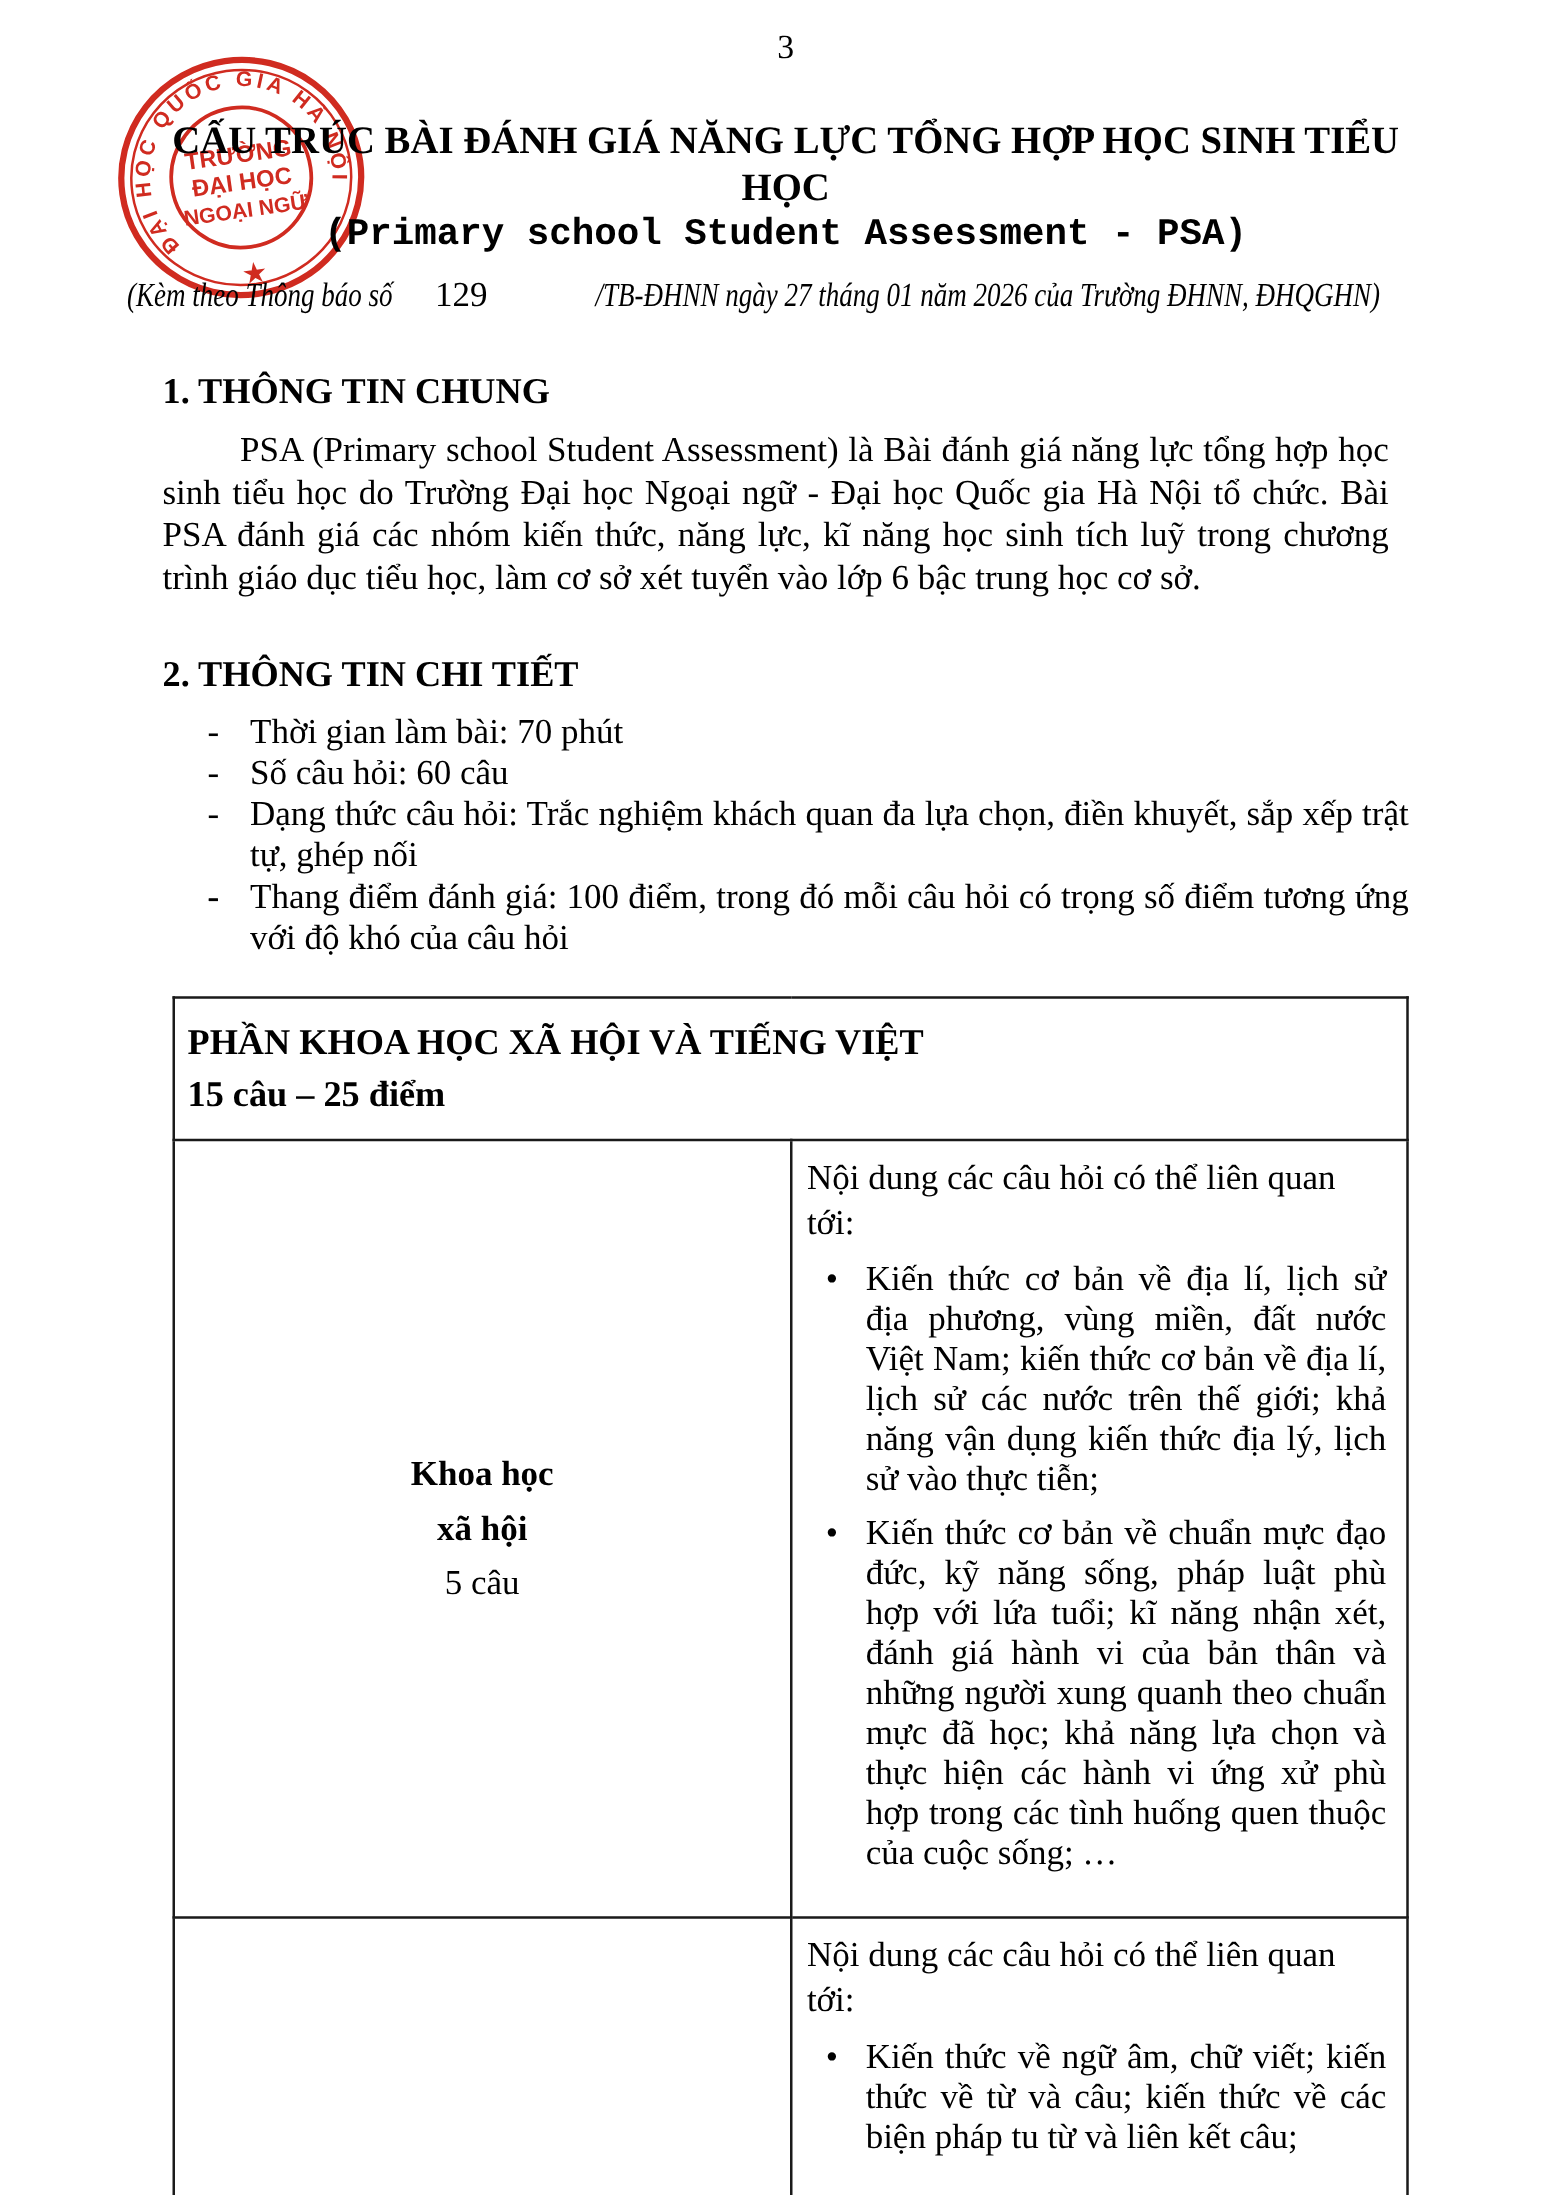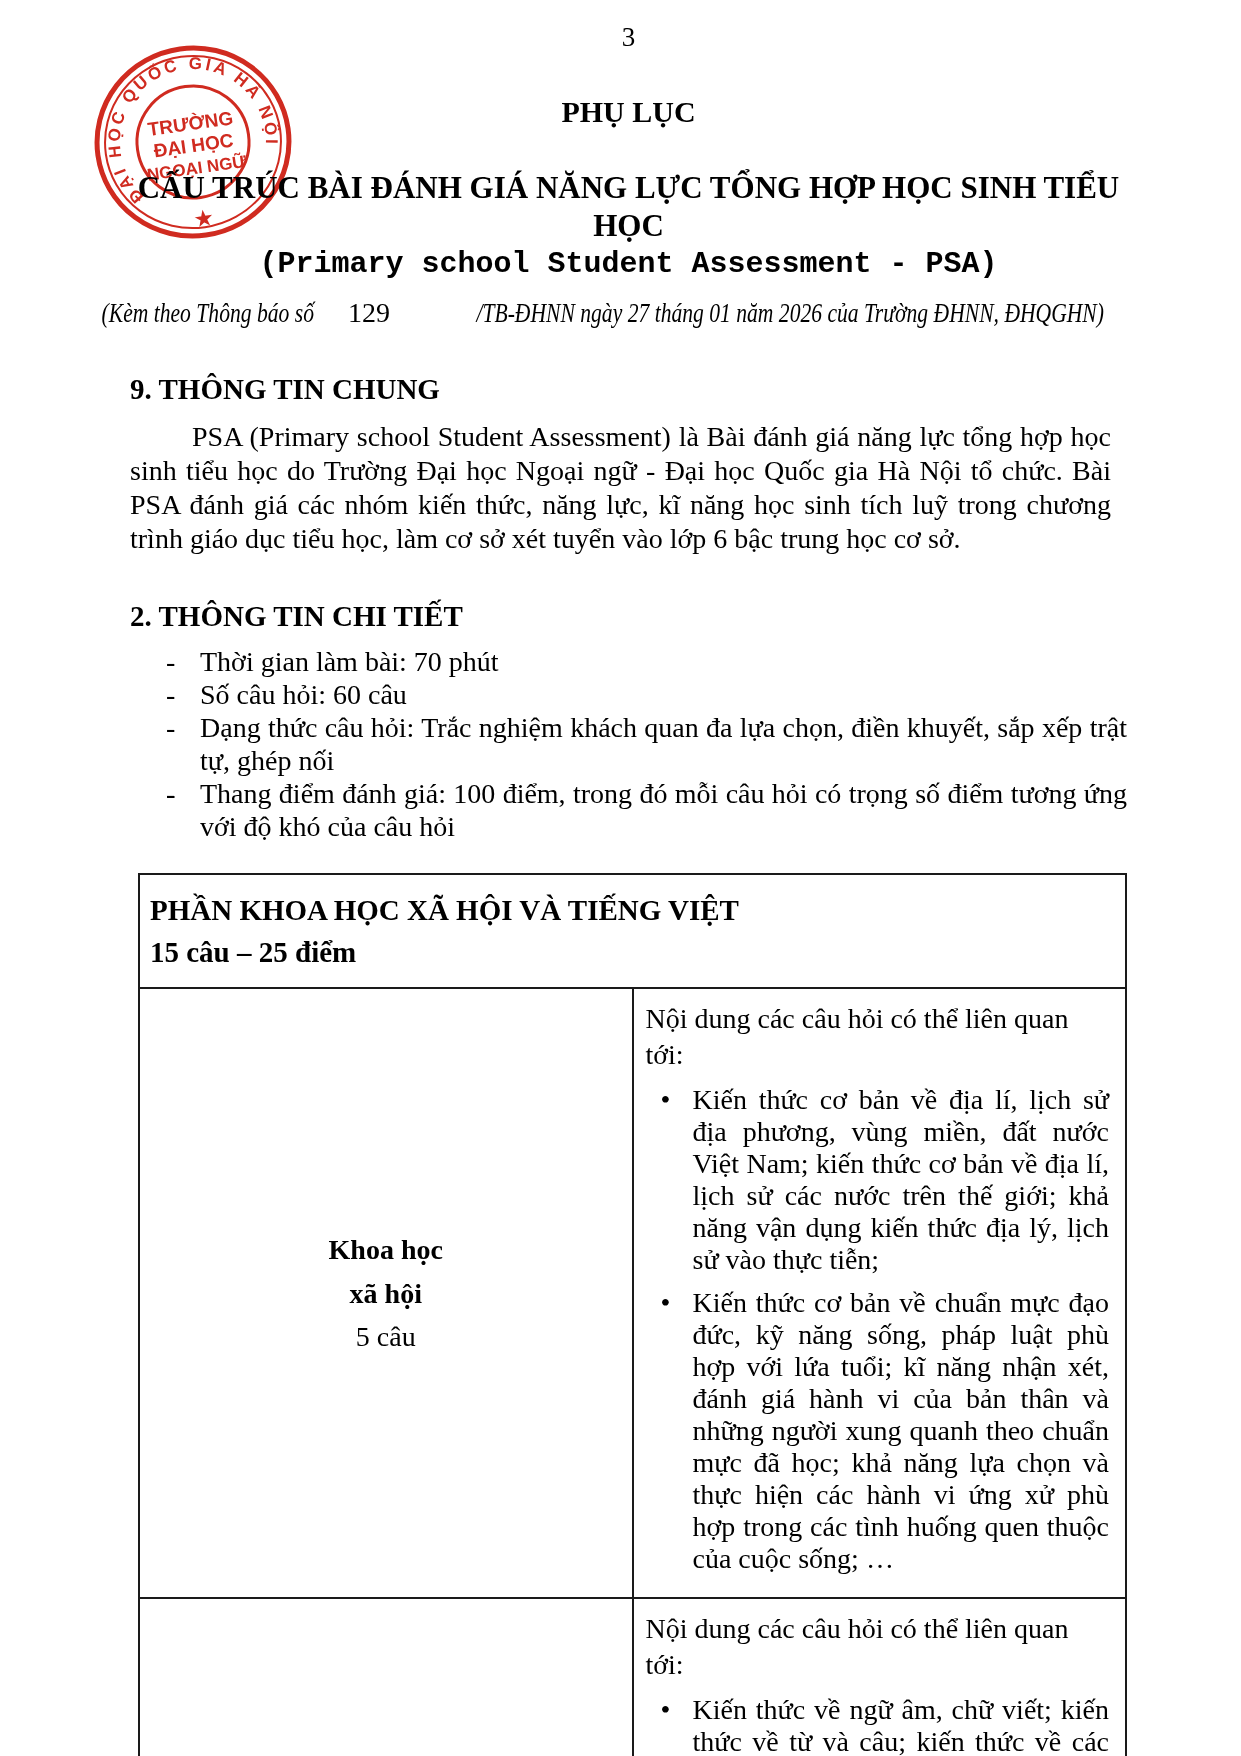--- a/index.html
+++ b/index.html
@@ -31,21 +31,21 @@
   ul.dash-list .dash { position:absolute; left:36px; }
 
   table.assess { margin-top:30px; margin-left:8px; width:989px; border-collapse:collapse; font-size:28px; table-layout:fixed; }
   table.assess td { border:2px solid #1a1a1a; }
   td.thead { height:100px; text-align:left; font-weight:bold; vertical-align:middle; padding:6px 10px; }
   .thead-title { font-size:29px; line-height:42px; }
   .thead-score { font-size:29px; line-height:42px; }
   td.label-cell { width:170px; text-align:center; vertical-align:middle; padding:4px; }
   .label-bold { font-weight:bold; line-height:44px; }
   .label-count { line-height:42px; }
-  td.content-cell { vertical-align:top; padding:12px 16px 22px 12px; }
+  td.content-cell { vertical-align:top; padding:12px 16px 34px 12px; }
   .cell-intro { line-height:36px; }
   ul.dot-list { margin:4px 0 0 0; padding:0; list-style:none; }
   ul.dot-list li { position:relative; padding-left:47px; margin-top:11px; line-height:32px; text-align:justify; }
   ul.dot-list .dot { position:absolute; left:15px; }
   tr.row-1 td { height:331px; }
   tr.row-2 td { height:256px; }
 
   .stamp {
     position:absolute; left:93px; top:42px; z-index:0;
     width:200px; height:200px;
@@ -71,32 +71,31 @@
     <text x="100" y="88" text-anchor="middle" font-size="19" fill="#d02b20">TRƯỜNG</text>
     <text x="100" y="110" text-anchor="middle" font-size="19" fill="#d02b20">ĐẠI HỌC</text>
     <text x="100" y="132" text-anchor="middle" font-size="17" fill="#d02b20">NGOẠI NGỮ</text>
     <text x="100" y="184" text-anchor="middle" font-size="20" fill="#d02b20">★</text>
   </svg>
 
   <div class="content">
 
     <div class="page-number">3</div>
 
-    <div class="appendix">PHỤ LỤC</div>
 
     <div class="doc-title">CẤU TRÚC BÀI ĐÁNH GIÁ NĂNG LỰC TỔNG HỢP HỌC SINH TIỂU HỌC</div>
     <div class="doc-subtitle">(Primary school Student Assessment - PSA)</div>
 
     <div class="citation">
       <span class="cit-it">(Kèm theo Thông báo số</span>
       <span class="cit-num">129</span>
       <span class="cit-it">/TB-ĐHNN ngày 27 tháng 01 năm 2026 của Trường ĐHNN, ĐHQGHN)</span>
     </div>
 
-    <div class="sec-heading">9. THÔNG TIN CHUNG</div>
+    <div class="sec-heading">1. THÔNG TIN CHUNG</div>
     <p class="body-par">PSA (Primary school Student Assessment) là Bài đánh giá năng lực tổng hợp học sinh tiểu học do Trường Đại học Ngoại ngữ - Đại học Quốc gia Hà Nội tổ chức. Bài PSA đánh giá các nhóm kiến thức, năng lực, kĩ năng học sinh tích luỹ trong chương trình giáo dục tiểu học, làm cơ sở xét tuyển vào lớp 6 bậc trung học cơ sở.</p>
 
     <div class="sec-heading">2. THÔNG TIN CHI TIẾT</div>
     <ul class="dash-list">
       <li><span class="dash">-</span><span>Thời gian làm bài: 70 phút</span></li>
       <li><span class="dash">-</span><span>Số câu hỏi: 60 câu</span></li>
       <li><span class="dash">-</span><span>Dạng thức câu hỏi: Trắc nghiệm khách quan đa lựa chọn, điền khuyết, sắp xếp trật tự, ghép nối</span></li>
       <li><span class="dash">-</span></li>
       <li><span class="dash">-</span><span>Thang điểm đánh giá: 100 điểm, trong đó mỗi câu hỏi có trọng số điểm tương ứng với độ khó của câu hỏi</span></li>
     </ul>

